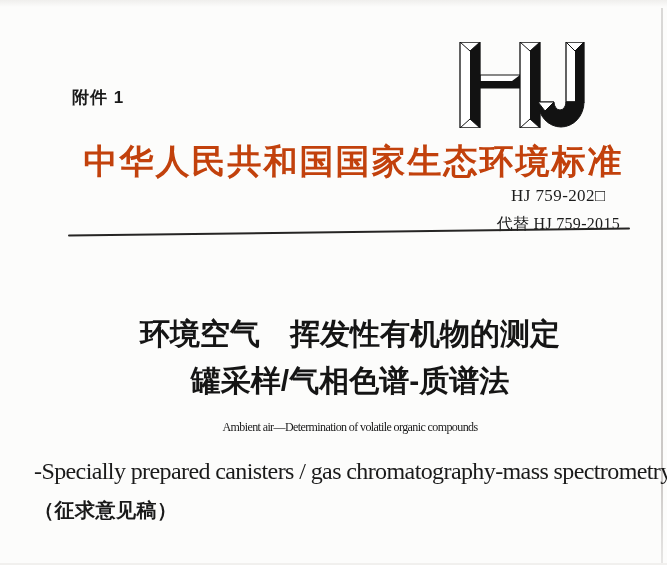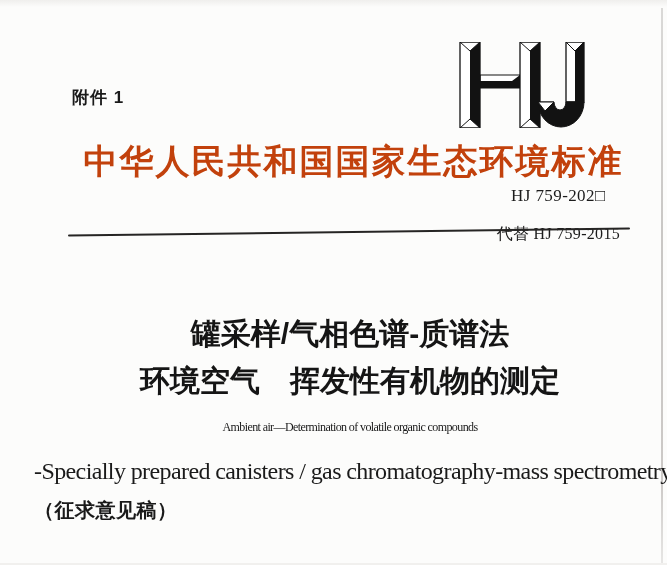--- a/index.html
+++ b/index.html
@@ -44,21 +44,21 @@
     text-align: center; white-space: nowrap;
     font-size: 34px; font-weight: bold; letter-spacing: 2px;
     color: #c2410c;
   }
 
   .std-block {
     right: 47px; top: 186px; text-align: center; white-space: nowrap;
     color: #1c1c1c;
   }
   .std-number { font-size: 17px; letter-spacing: .4px; }
-  .replaces-note { font-size: 16px; margin-top: 18px; letter-spacing: .3px; }
+  .replaces-note { font-size: 16px; margin-top: 8px; letter-spacing: .3px; }
 
   .header-rule {
     left: 68px; top: 231px; width: 562px; height: 2.4px;
     background: #262524;
     transform: rotate(-0.7deg);
     border-radius: 1px;
   }
 
   .title-zh {
     left: 34px; top: 310px; width: 632px;
@@ -124,21 +124,21 @@
 <div class="abs headline serif">中华人民共和国国家生态环境标准</div>
 
 <div class="abs std-block serif">
   <div class="std-number">HJ 759-202□</div>
   <div class="replaces-note">代替 HJ  759-2015</div>
 </div>
 
 <div class="abs header-rule"></div>
 
 <div class="abs title-zh sans">
+  <div>环境空气　挥发性有机物的测定</div>
   <div>罐采样/气相色谱-质谱法</div>
-  <div>环境空气　挥发性有机物的测定</div>
 </div>
 
 <div class="abs title-en-1 serif">Ambient air—Determination of volatile organic compounds</div>
 
 <div class="abs title-en-2 serif">-Specially prepared canisters / gas chromatography-mass spectrometry</div>
 
 <div class="abs draft-note sans">（征求意见稿）</div>
 
 </body></html>

